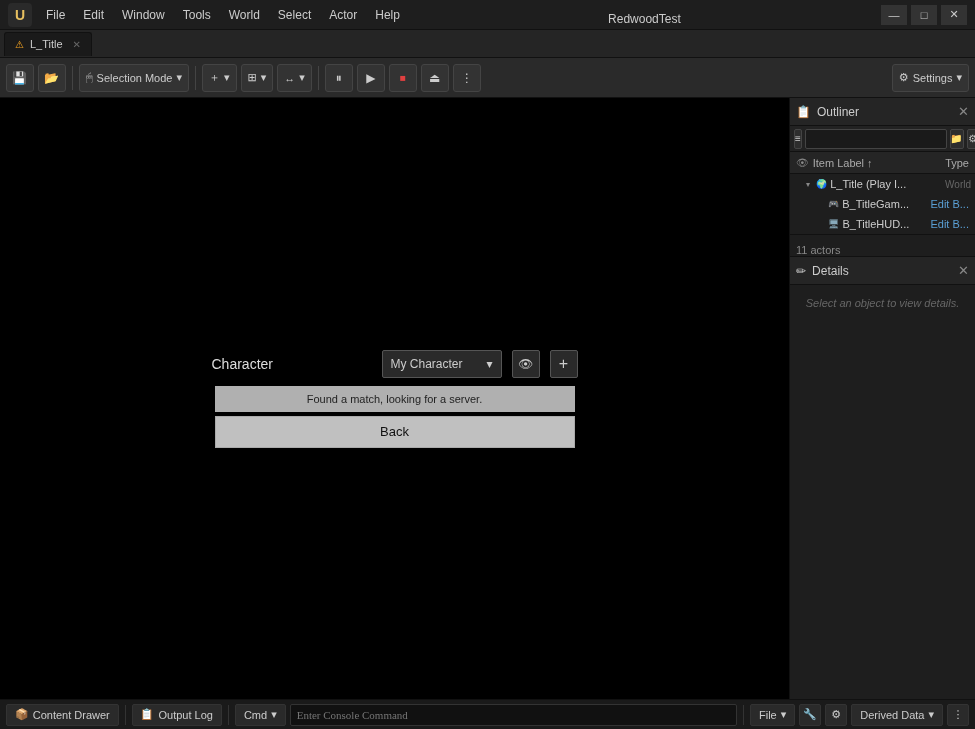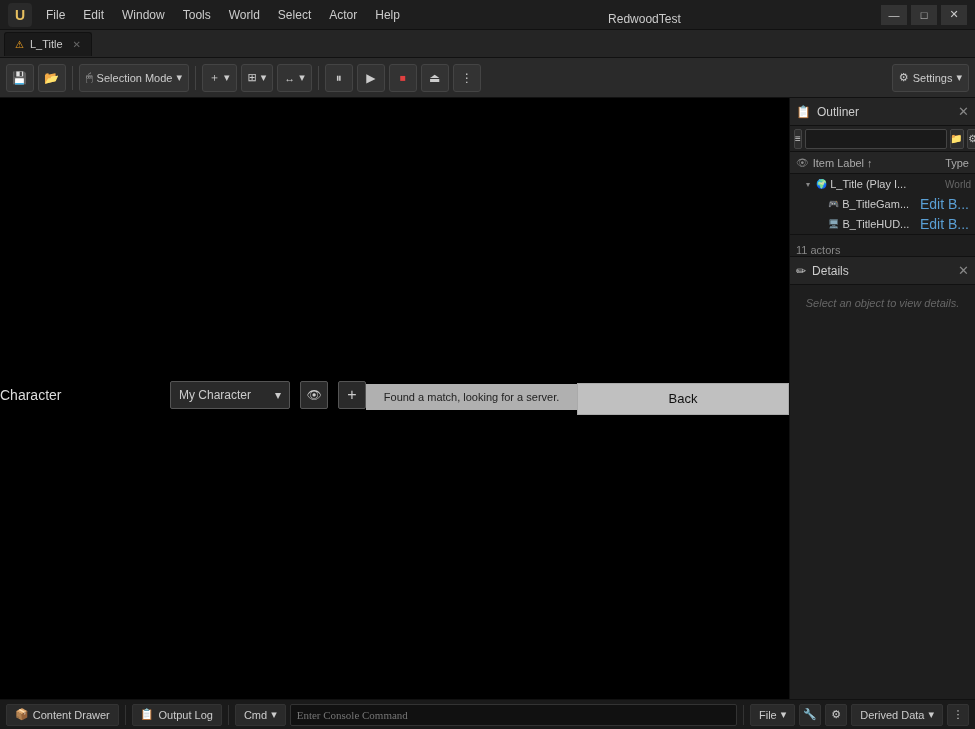--- a/index.html
+++ b/index.html
@@ -156,21 +156,21 @@
       background: #000;
       position: relative;
       overflow: hidden;
     }
 
     
     #game-ui {
       position: absolute;
       top: 0; left: 0; right: 0; bottom: 0;
       display: flex;
-      flex-direction: row;
+      flex-direction: column;
       align-items: center;
       justify-content: center;
       border-radius: 14px;
     }
 
     #character-row {
       display: flex;
       align-items: center;
       gap: 10px;
       margin-bottom: 8px;
@@ -340,21 +340,21 @@
       color: #ccc;
       font-size: 11px;
       cursor: pointer;
     }
     .tree-indent { width: 12px; }
     .tree-arrow { width: 10px; font-size: 8px; color: #888; }
     .tree-icon { font-size: 9px; margin-right: 3px; color: #8ab; }
     .tree-label { flex: 1; overflow: hidden; text-overflow: ellipsis; white-space: nowrap; }
     .tree-type { font-size: 10px; color: #666; }
     .tree-edit-btn {
-      font-size: 14px;
+      font-size: 11px;
       color: #5a9fd4;
       cursor: pointer;
       padding: 0 2px;
     }
 
     .actors-count {
       height: 22px;
       display: flex;
       align-items: flex-end;
       padding: 0 6px;

